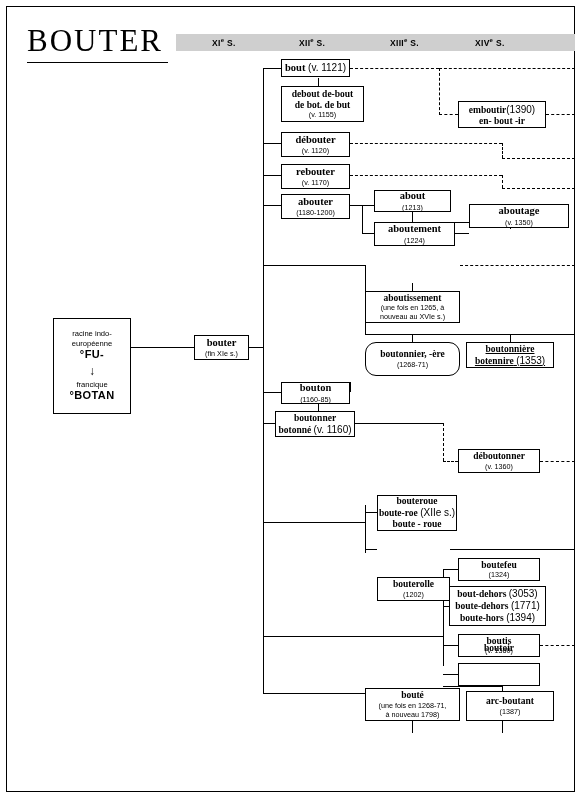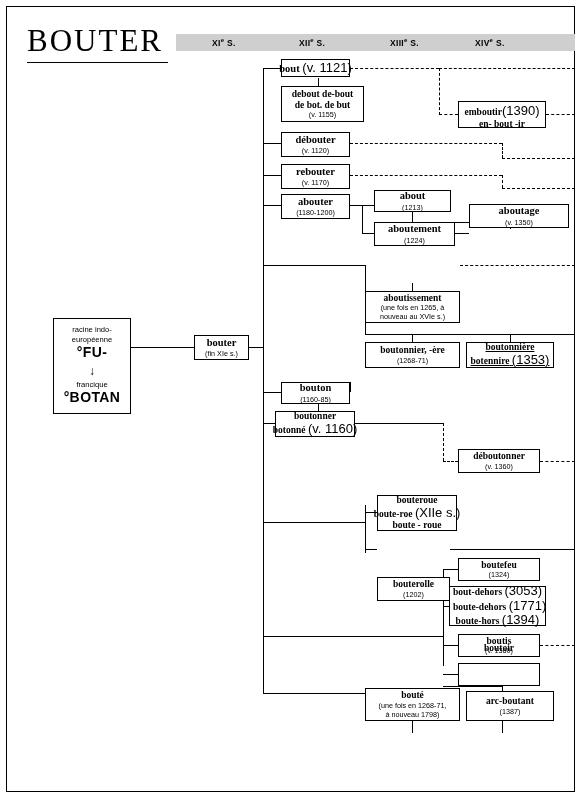--- a/index.html
+++ b/index.html
@@ -82,30 +82,30 @@
   }
   .hw.sm{font-size:9.5px;}
   .dt{              
     font-family:"Liberation Sans", sans-serif;
     font-size:7.2px;
     line-height:1.25;
     white-space:nowrap;
   }
   .inline-dt{
     font-family:"Liberation Sans", sans-serif;
-    font-size:13px;
+    font-size:10px;
     font-weight:normal;
   }
   .root-node{
     font-family:"Liberation Sans", sans-serif;
     line-height:1.25;
     border-width:1.5px;
   }
   .root-small{font-size:7.6px;}
-  .root-big{font-size:14px; font-weight:bold; letter-spacing:.4px;}
+  .root-big{font-size:11px; font-weight:bold; letter-spacing:.4px;}
   .arrow{font-size:12px; line-height:1; margin:3px 0;}
 
   
   .ln{position:absolute; background:#000; z-index:1;}
   .lh{height:1px;}
   .lv{width:1px;}
   .dash-h{
     position:absolute;
     height:0;
     border-top:1px dashed #000;
@@ -274,21 +274,21 @@
     <div class="dt">(v. 1350)</div>
   </div>
 
 
   <div class="node" style="left:365px; top:291px; width:95px; height:32px;">
     <div class="hw sm">aboutissement</div>
     <div class="dt">(une fois en 1265, à</div>
     <div class="dt">nouveau au XVIe s.)</div>
   </div>
 
-  <div class="node" style="left:365px; top:342px; width:95px; height:26px;">
+  <div class="node" style="left:365px; top:342px; width:95px; height:34px;border-radius:11px;">
     <div class="hw sm">boutonnier, -ère</div>
     <div class="dt">(1268-71)</div>
   </div>
 
   <div class="node" style="left:466px; top:342px; width:88px; height:26px;text-decoration:underline;">
     <div class="hw sm">boutonnière</div>
     <div class="hw sm"><span>botennire</span> <span class="inline-dt">(1353)</span></div>
   </div>
 
   <div class="node" style="left:281px; top:382px; width:69px; height:22px;">

